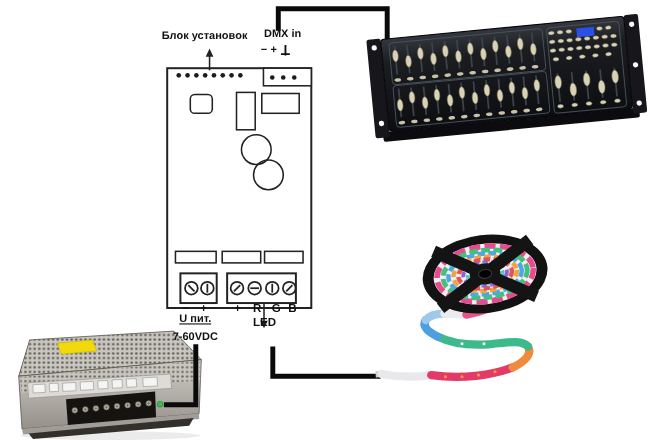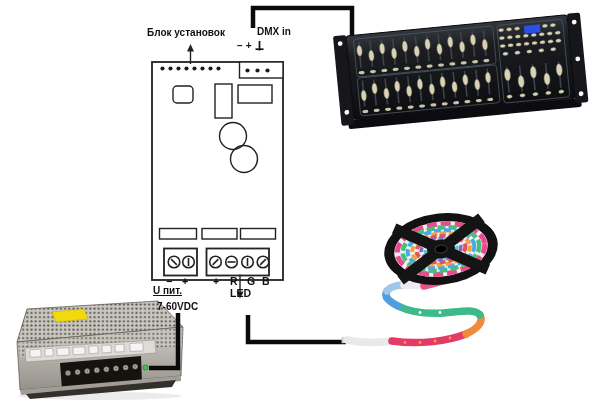--- a/index.html
+++ b/index.html
@@ -274,36 +274,36 @@
     <line x1="190.5" y1="49" x2="190.5" y2="64" class="arrowline"></line>
     <polygon points="190.5,44 187,51.5 194,51.5" class="arrowhead"></polygon>
   </g>
   <g>
     <line x1="240" y1="274.5" x2="240" y2="293" class="arrowline"></line>
     <polygon points="240,298.5 236.5,291.5 243.5,291.5" class="arrowhead"></polygon>
   </g>
 </svg>
 
 <div class="lbl" style="left:147px;top:28px">Блок установок</div>
-<div class="lbl" style="left:257px;top:27px">DMX in</div>
+<div class="lbl" style="left:240px;top:27px">DMX in</div>
 
 <div class="lbl pins" style="left:237px;top:41px">
   <span>−</span>
   <span>+</span>
   <svg width="9" height="12" style="position:static">
     <line x1="4.5" y1="0" x2="4.5" y2="9.5" stroke="#111" stroke-width="1.7"></line>
     <line x1="0.5" y1="8.2" x2="8.5" y2="8.2" stroke="#111" stroke-width="1.7"></line>
   </svg>
 </div>
 
 <div class="lbl lbl-11" style="left:166px;top:276px">−</div>
 <div class="lbl lbl-11" style="left:182px;top:276px">+</div>
 
 <div class="lbl lbl-11" style="left:213px;top:276px">+</div>
 <div class="lbl lbl-11" style="left:230px;top:276px">R</div>
 <div class="lbl lbl-11" style="left:247px;top:276px">G</div>
 <div class="lbl lbl-11" style="left:262px;top:276px">B</div>
 
-<div class="lbl underl" style="left:153px;top:286px">U пит.</div>
+<div class="lbl underl" style="left:163px;top:286px">U пит.</div>
 <div class="lbl" style="left:157px;top:302px">7-60VDC</div>
 <div class="lbl lbl-11" style="left:230px;top:288px">LED</div>
 
 </div>
 
 </body></html>

